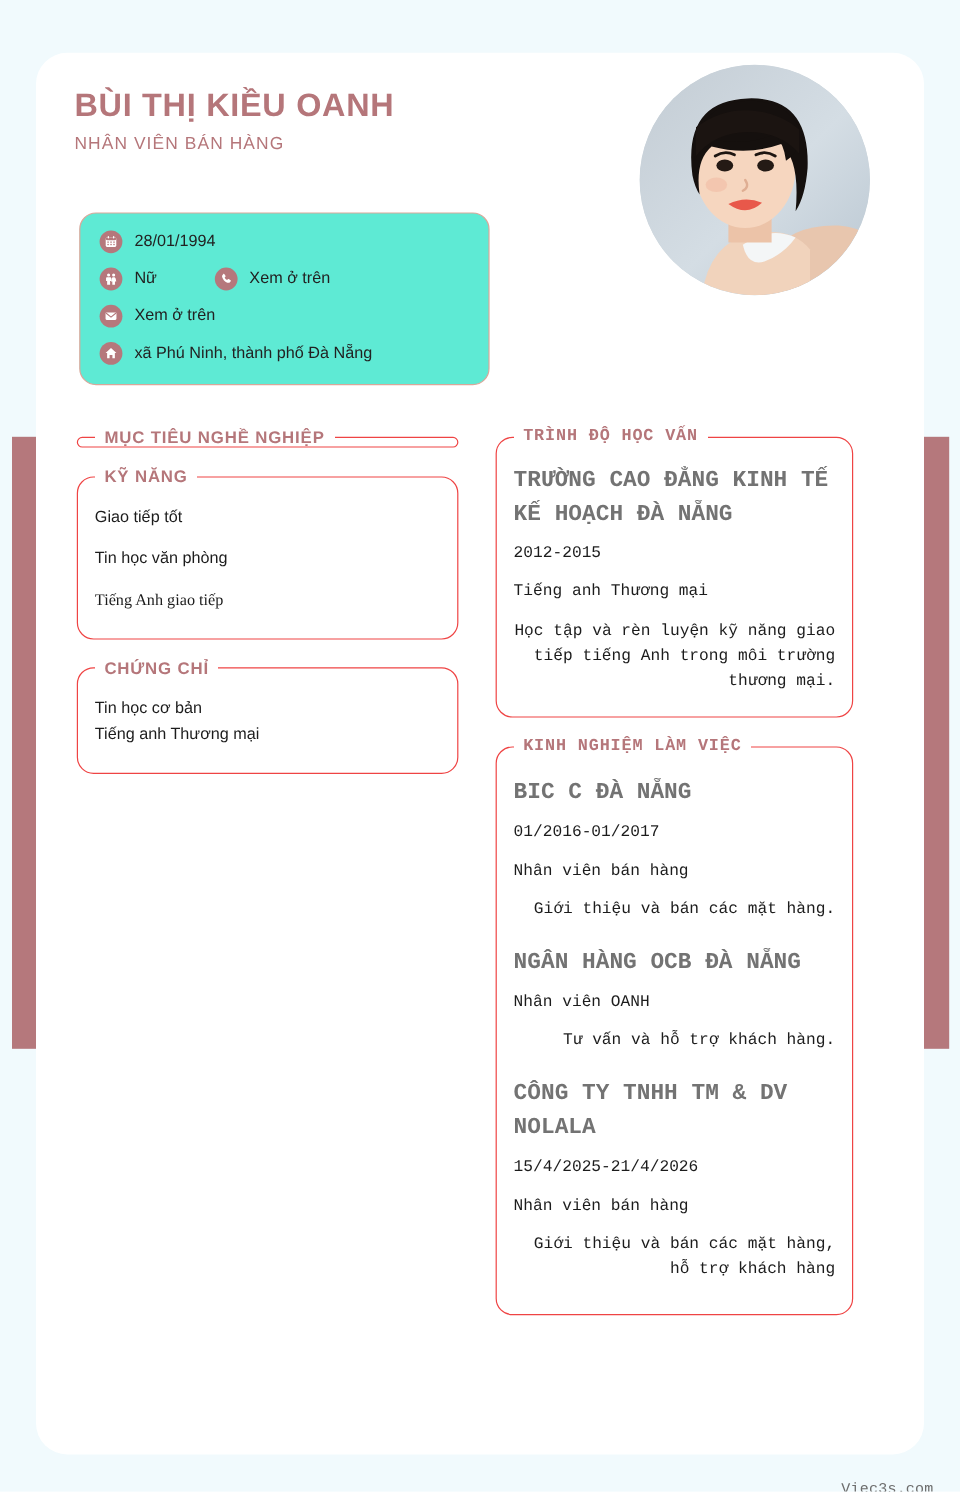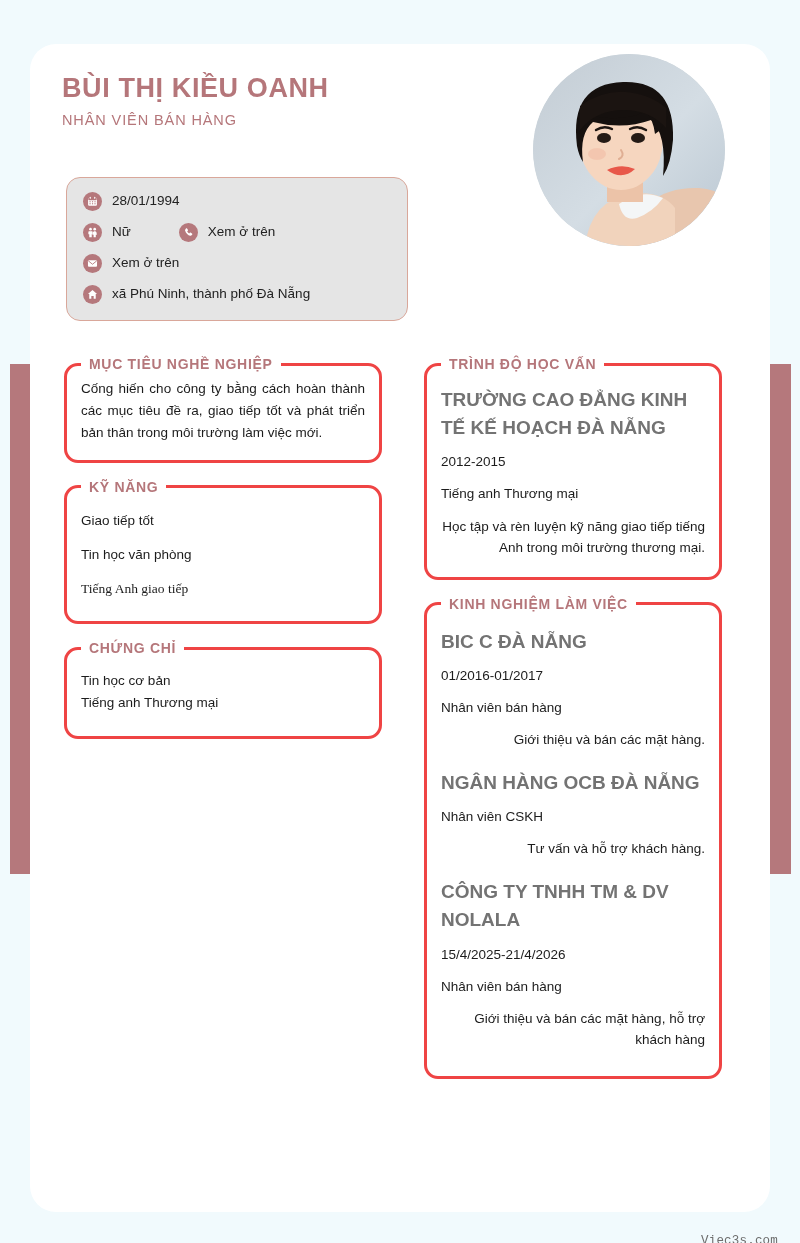--- a/index.html
+++ b/index.html
@@ -38,42 +38,42 @@
     position:absolute;left:503px;top:10px;
     width:192px;height:192px;border-radius:50%;
     overflow:hidden;background:#cdd6dc;
   }
   .photo svg{display:block;width:192px;height:192px;}
 
   
   .contact-box{
     position:absolute;left:36px;top:133px;
     width:342px;box-sizing:border-box;
-    background:#e5e5e5;border:1px solid #d9a79a;
+    background:#5eead4;border:1px solid #d9a79a;
     border-radius:14px;padding:14px 16px 16px 16px;
   }
   .crow{display:flex;align-items:center;margin:0 0 12px 0;}
   .crow:last-child{margin-bottom:0;}
   .cpair{display:flex;align-items:center;flex:0 0 auto;}
   .cpair.second{margin-left:48px;}
   .cico{
     width:19px;height:19px;border-radius:50%;
     background:#b5787c;display:flex;align-items:center;justify-content:center;
     flex:0 0 auto;margin-right:10px;
   }
   .cico svg{display:block;}
   .ctext{font-size:13.5px;color:#222;line-height:1.2;white-space:nowrap;}
 
   
   .col-left{position:absolute;left:34px;top:312px;width:318px;}
-  .col-right{position:absolute;left:394px;top:312px;width:298px;}
+  .col-right{position:absolute;left:383px;top:312px;width:298px;font-family:Liberation Mono, monospace;}
 
   
   .sec{
-    border:3px solid #ef4444;border-radius:14px;
+    border:1px solid #ef4444;border-radius:14px;
     padding:0;margin:0 0 16px 0;box-sizing:border-box;
   }
   .sec > legend{
     margin-left:14px;padding:0 8px;
     font-size:14px;font-weight:bold;letter-spacing:.7px;
     color:#b5767a;white-space:nowrap;
   }
   .sec-body{padding:6px 14px 16px 14px;}
 
   .objective{
@@ -225,23 +225,20 @@
           </span>
           <span class="ctext">xã Phú Ninh, thành phố Đà Nẵng</span>
         </div>
       </div>
     </div>
 
     <div class="col-left">
 
       <fieldset class="sec">
         <legend>MỤC TIÊU NGHỀ NGHIỆP</legend>
-        <div class="sec-body">
-          <p class="objective">Cống hiến cho công ty bằng cách hoàn thành các mục tiêu đề ra, giao tiếp tốt và phát triển bản thân trong môi trường làm việc mới.</p>
-        </div>
       </fieldset>
 
       <fieldset class="sec">
         <legend>KỸ NĂNG</legend>
         <div class="sec-body" style="padding-top:16px;padding-bottom:22px;">
           <p class="skill-line">Giao tiếp tốt</p>
           <p class="skill-line">Tin học văn phòng</p>
           <p class="skill-line">Tiếng Anh giao tiếp</p>
         </div>
       </fieldset>
@@ -276,21 +273,21 @@
 
           <div class="entry">
             <p class="entry-title">BIC C ĐÀ NẴNG</p>
             <p class="entry-line">01/2016-01/2017</p>
             <p class="entry-line">Nhân viên bán hàng</p>
             <p class="entry-desc">Giới thiệu và bán các mặt hàng.</p>
           </div>
 
           <div class="entry">
             <p class="entry-title">NGÂN HÀNG OCB ĐÀ NẴNG</p>
-            <p class="entry-line">Nhân viên CSKH</p>
+            <p class="entry-line">Nhân viên OANH</p>
             <p class="entry-desc">Tư vấn và hỗ trợ khách hàng.</p>
           </div>
 
           <div class="entry">
             <p class="entry-title">CÔNG TY TNHH TM &amp; DV NOLALA</p>
             <p class="entry-line">15/4/2025-21/4/2026</p>
             <p class="entry-line">Nhân viên bán hàng</p>
             <p class="entry-desc">Giới thiệu và bán các mặt hàng, hỗ trợ khách hàng</p>
           </div>
 

